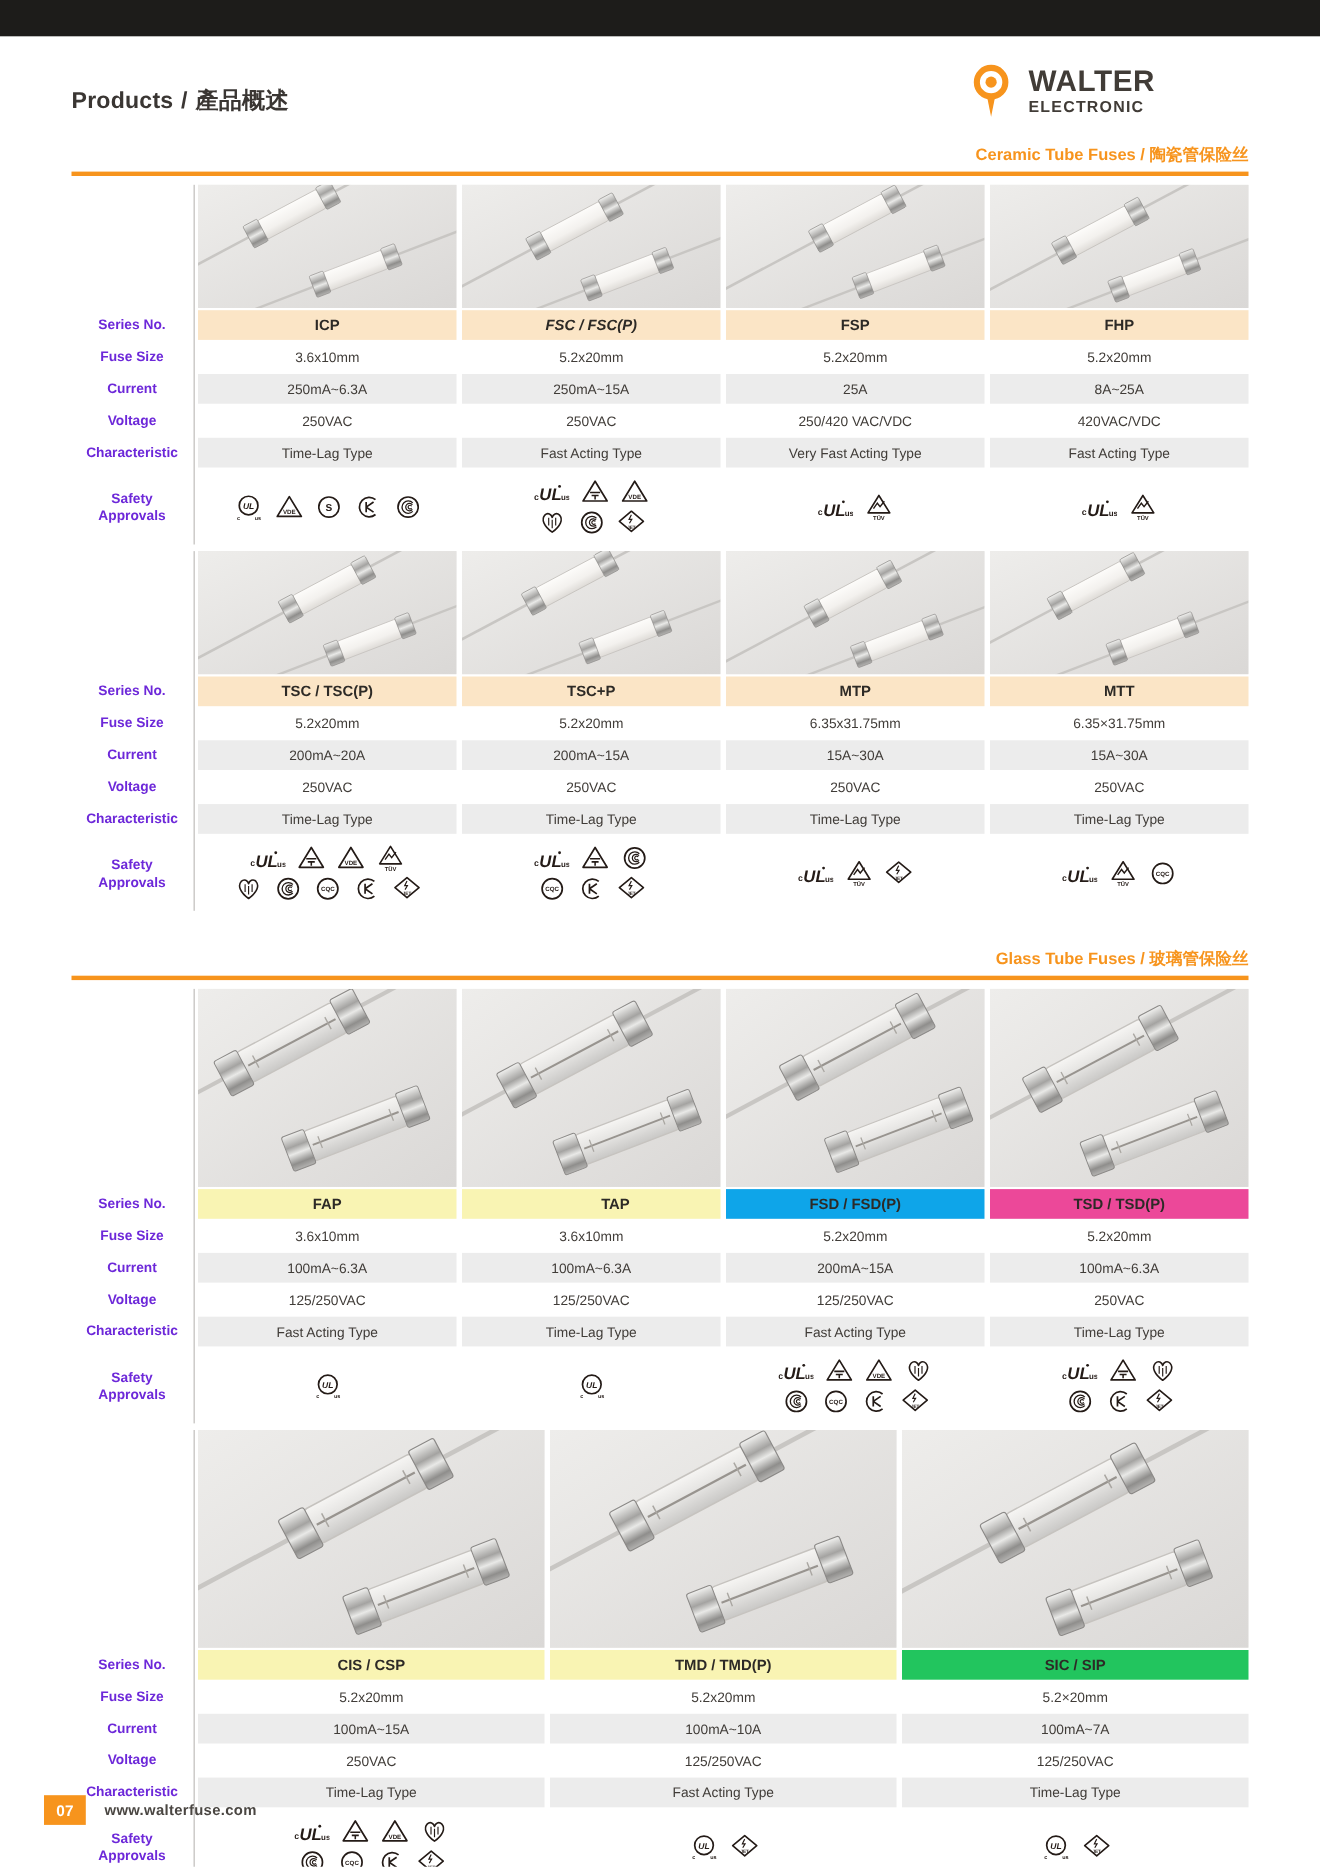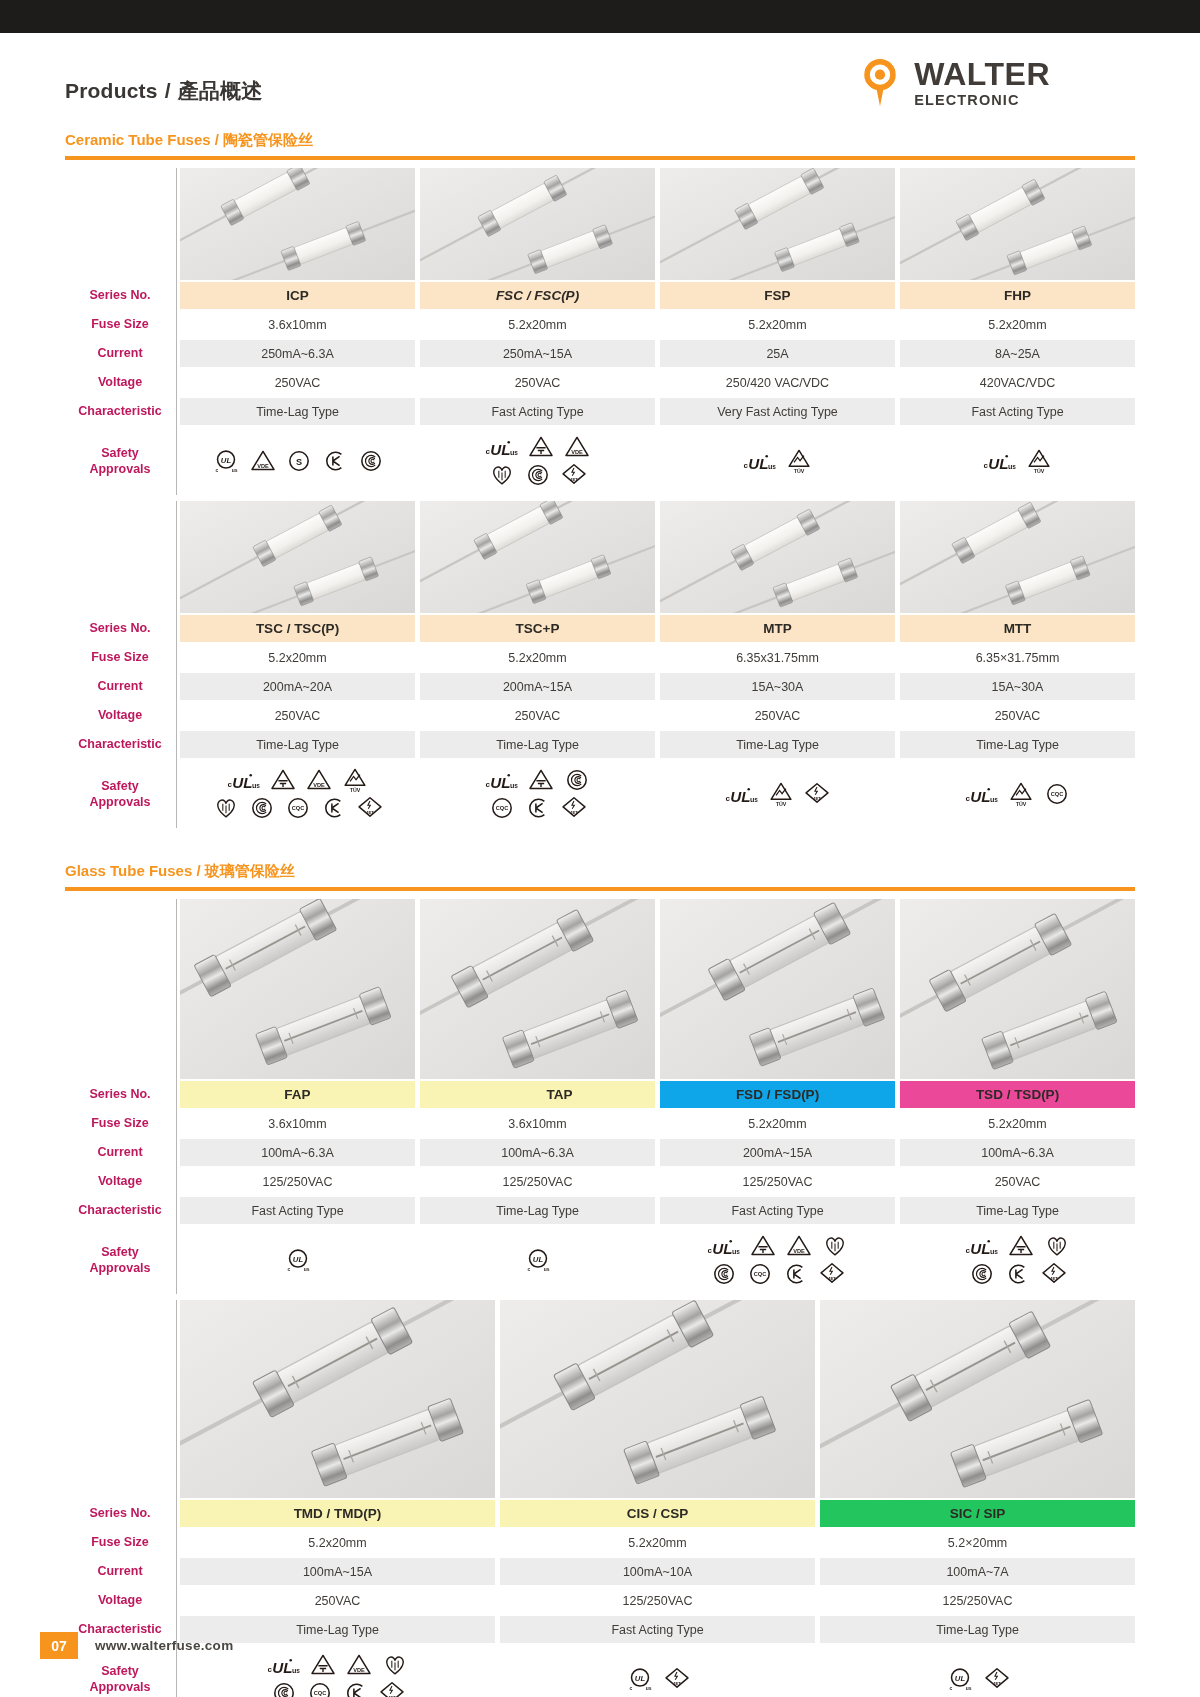--- a/index.html
+++ b/index.html
@@ -7,33 +7,33 @@
     width:1200px;height:1697px;position:relative;overflow:hidden;
     background:#ffffff;color:#3b3b3b;
     font-family:"Liberation Sans",sans-serif;
   }
   .topbar{height:33px;width:100%;background:#1d1c1a;}
   
   .header{margin:22px 65px 0 65px;position:relative;height:68px;display:flex;justify-content:space-between;align-items:flex-start;}
   .page-title{margin:22px 0 0 0;font-size:21px;font-weight:bold;color:#3a3633;letter-spacing:.2px;}
   .page-title .sep{margin:0 7px;font-weight:bold;}
   .logo{display:flex;align-items:center;gap:9px;margin-right:85px;margin-top:0;}
-  .brand1{font-size:32px;font-weight:bold;color:#413c37;line-height:1;letter-spacing:.5px;}
+  .brand1{font-size:27px;font-weight:bold;color:#413c37;line-height:1;letter-spacing:.5px;}
   .brand2{font-size:14.5px;font-weight:bold;color:#413c37;letter-spacing:1.1px;margin-top:2px;}
   
   #sections{margin:0 65px;}
-  .sec-heading{font-size:15px;font-weight:bold;color:#f7941d;margin:8px 0 6px 0;}
+  .sec-heading{font-size:15px;font-weight:bold;color:#f7941d;margin:8px 0 6px 0;text-align:right;}
   .sec-rule{height:4px;background:#f7941d;margin-bottom:8px;}
   .section.glass-gap{margin-top:34px;}
   .ftable{display:grid;column-gap:5px;row-gap:2px;position:relative;margin-bottom:6px;}
   .vline{position:absolute;left:111px;top:0;bottom:0;width:1px;background:#b9b7b4;}
   .photo{overflow:hidden;background:#e6e4e2;}
   .photo svg{width:100%;height:100%;display:block;}
   .lblcell{display:flex;flex-direction:column;align-items:center;justify-content:center;
-    font-weight:bold;font-size:12.5px;color:#be185d;text-align:center;line-height:1.3;}
+    font-weight:bold;font-size:12.5px;color:#6d28d9;text-align:center;line-height:1.3;}
   .cell{display:flex;align-items:center;justify-content:center;height:27px;font-size:12.5px;color:#403c38;}
   .cell.series{font-weight:bold;font-size:13.5px;color:#2d2a26;}
   .cell.alt{background:#ececec;}
   .cell.safety{height:auto;min-height:46px;flex-direction:column;gap:4px;padding:8px 0;}
   .certrow{display:flex;align-items:center;justify-content:center;gap:6px;}
   .cert{height:24px;width:30px;flex:0 0 auto;}
   .cert.w38{width:37px;}
   .cert.w34{width:32px;}
   
   .footer{position:absolute;left:40px;bottom:38px;display:flex;align-items:center;gap:17px;}
@@ -735,22 +735,22 @@
             <g transform="translate(207.04000000000002 143.46) rotate(-21) scale(1.6182)">
               <rect x="-32" y="-10" width="64" height="20" rx="2.5" fill="url(#gGlass)" stroke="#c6c3bf" stroke-width="0.8"></rect>
               <path d="M-29 0 H29" stroke="#98948f" stroke-width="1.2"></path>
               <path d="M-24 -4 V4 M24 -4 V4" stroke="#aaa7a2" stroke-width="0.8"></path>
               <rect x="-46" y="-11.5" width="15" height="23" rx="1.5" fill="url(#gMetal)" stroke="#8b8987" stroke-width="0.6"></rect>
               <rect x="31" y="-11.5" width="15" height="23" rx="1.5" fill="url(#gMetal)" stroke="#8b8987" stroke-width="0.6"></rect>
             </g>
           </svg>
         </div>
         <div class="lblcell">Series No.</div>
+        <div class="cell series" style="background: rgb(249, 244, 179);">CIS / CSP</div>
         <div class="cell series" style="background: rgb(249, 244, 179);">TMD / TMD(P)</div>
-        <div class="cell series" style="background: rgb(249, 244, 179);">CIS / CSP</div>
         <div class="cell series" style="background: #22c55e;">SIC / SIP</div>
         <div class="lblcell">Fuse Size</div>
         <div class="cell ">5.2x20mm</div>
         <div class="cell ">5.2x20mm</div>
         <div class="cell ">5.2×20mm</div>
         <div class="lblcell">Current</div>
         <div class="cell alt">100mA~15A</div>
         <div class="cell alt">100mA~10A</div>
         <div class="cell alt">100mA~7A</div>
         <div class="lblcell">Voltage</div>

